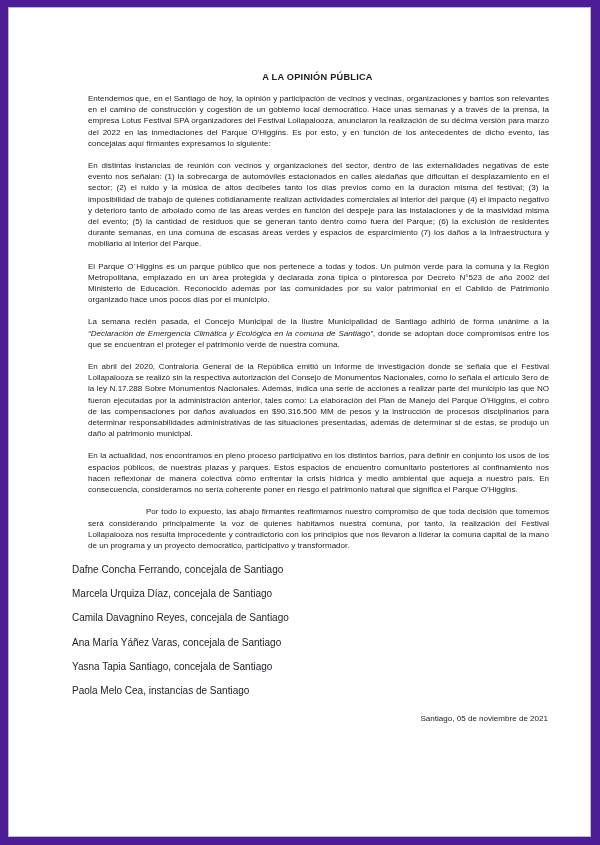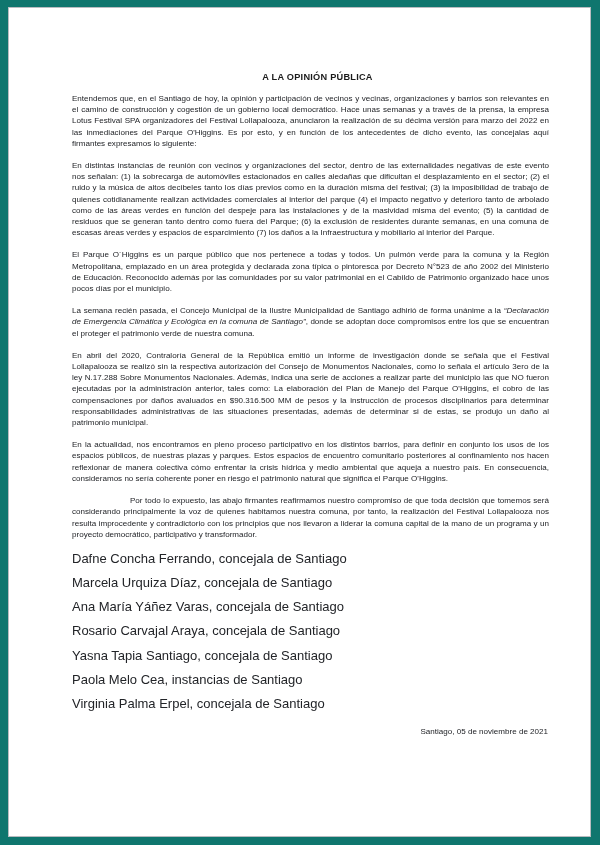--- a/index.html
+++ b/index.html
@@ -12,21 +12,21 @@
     height: 845px;
     font-family: "Liberation Sans", sans-serif;
     overflow: hidden;
   }
   .page-frame {
     position: absolute;
     left: 0;
     top: 0;
     width: 600px;
     height: 845px;
-    background: #0f766e;
+    background: #4c1d95;
     box-sizing: border-box;
   }
   .page-sheet {
     position: absolute;
     left: 8px;
     top: 7px;
     width: 583px;
     height: 830px;
     background: #ffffff;
     box-sizing: border-box;
@@ -46,35 +46,35 @@
     letter-spacing: 0.25px;
     color: #1b1b1b;
     margin: 0 0 11px 0;
     padding-left: 14px;
   }
   .para {
     font-size: 8.05px;
     line-height: 11.2px;
     text-align: justify;
     color: #222428;
-    margin: 0 0 11px 0;
+    margin: 0 0 11px 16px;
     letter-spacing: 0.005px;
     -webkit-font-smoothing: antialiased;
   }
   .para.indented {
     text-indent: 58px;
   }
   .para .it {
     font-style: italic;
   }
   .signatures {
     margin-top: 13px;
   }
   .sig-line {
-    font-size: 13px;
+    font-size: 10px;
     line-height: 11px;
     color: #222428;
     margin-bottom: 13.2px;
     text-align: left;
   }
   .date-line {
     font-size: 8.05px;
     color: #222428;
     text-align: right;
     margin-top: 18px;
@@ -100,24 +100,23 @@
 
       <p class="para">En abril del 2020, Contraloría General de la República emitió un informe de investigación donde se señala que el Festival Lollapalooza se realizó sin la respectiva autorización del Consejo de Monumentos Nacionales, como lo señala el artículo 3ero de la ley N.17.288 Sobre Monumentos Nacionales. Además, indica una serie de acciones a realizar parte del municipio las que NO fueron ejecutadas por la administración anterior, tales como: La elaboración del Plan de Manejo del Parque O'Higgins, el cobro de las compensaciones por daños avaluados en $90.316.500 MM de pesos y la instrucción de procesos disciplinarios para determinar responsabilidades administrativas de las situaciones presentadas, además de determinar si de estas, se produjo un daño al patrimonio municipal.</p>
 
       <p class="para">En la actualidad, nos encontramos en pleno proceso participativo en los distintos barrios, para definir en conjunto los usos de los espacios públicos, de nuestras plazas y parques. Estos espacios de encuentro comunitario posteriores al confinamiento nos hacen reflexionar de manera colectiva cómo enfrentar la crisis hídrica y medio ambiental que aqueja a nuestro país. En consecuencia, consideramos no sería coherente poner en riesgo el patrimonio natural que significa el Parque O'Higgins.</p>
 
       <p class="para indented">Por todo lo expuesto, las abajo firmantes reafirmamos nuestro compromiso de que toda decisión que tomemos será considerando principalmente la voz de quienes habitamos nuestra comuna, por tanto, la realización del Festival Lollapalooza nos resulta improcedente y contradictorio con los principios que nos llevaron a liderar la comuna capital de la mano de un programa y un proyecto democrático, participativo y transformador.</p>
 
       <div class="signatures">
         <div class="sig-line">Dafne Concha Ferrando, concejala de Santiago</div>
         <div class="sig-line">Marcela Urquiza Díaz, concejala de Santiago</div>
+        <div class="sig-line">Camila Davagnino Reyes, concejala de Santiago</div>
         <div class="sig-line">Ana María Yáñez Varas, concejala de Santiago</div>
-        <div class="sig-line">Rosario Carvajal Araya, concejala de Santiago</div>
         <div class="sig-line">Yasna Tapia Santiago, concejala de Santiago</div>
         <div class="sig-line">Paola Melo Cea, instancias de Santiago</div>
-        <div class="sig-line">Virginia Palma Erpel, concejala de Santiago</div>
       </div>
 
       <div class="date-line">Santiago, 05 de noviembre de 2021</div>
 
     </div>
   </div>
 </div>
 
 </body></html>

